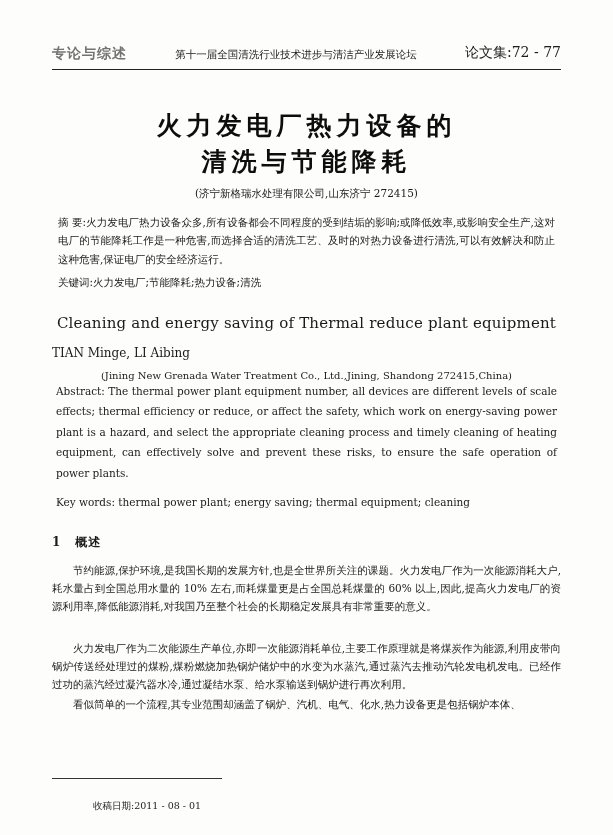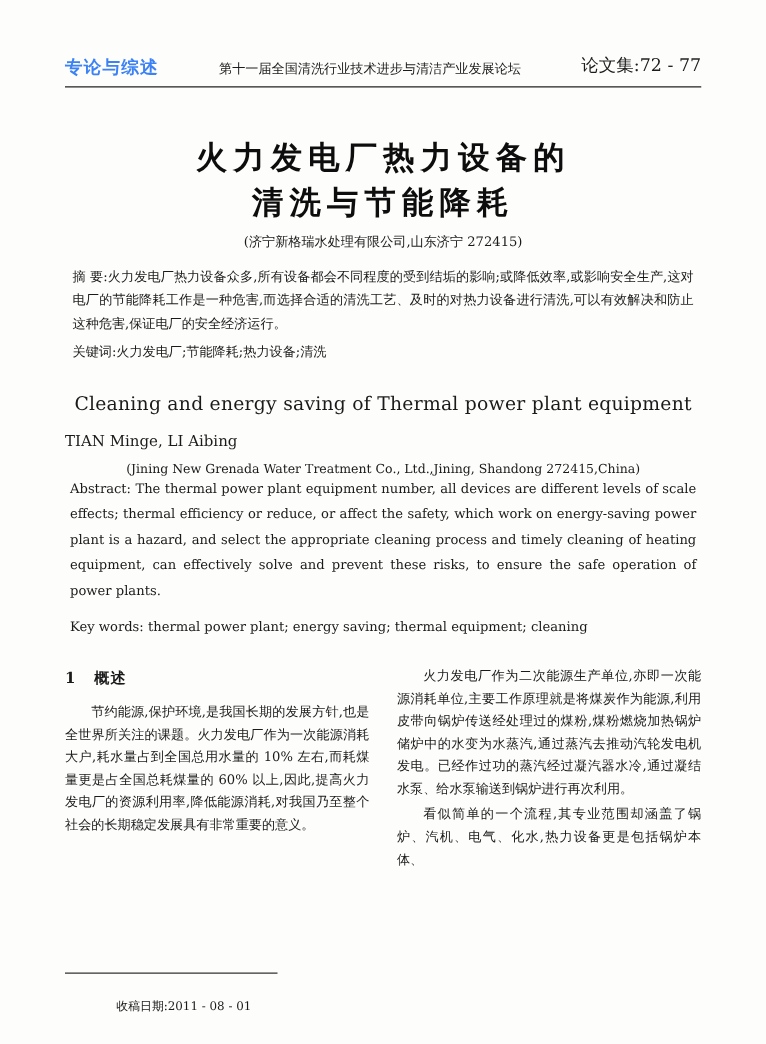--- a/index.html
+++ b/index.html
@@ -28,21 +28,21 @@
     align-items: flex-end;
     justify-content: space-between;
     padding-top: 44px;
     padding-bottom: 4px;
   }
   .runhead-left {
     font-family: "DejaVu Serif", "Liberation Serif", serif;
     font-weight: bold;
     font-size: 14px;
     letter-spacing: 1px;
-    color: #3b82f6;
+    color: #737373;
     white-space: nowrap;
   }
   .runhead-center {
     font-size: 10.5px;
     color: #1c1c1c;
     white-space: nowrap;
     padding-bottom: 1px;
   }
   .runhead-right {
     font-size: 14px;
@@ -120,20 +120,21 @@
     margin-top: 10px;
     font-size: 10.5px;
     line-height: 1.8;
     padding: 0 4px;
   }
   
   .body-cols {
     margin-top: 20px;
     display: flex;
     gap: 22px;
+    flex-direction: column;
   }
   .col {
     flex: 1 1 0;
     font-size: 10.5px;
     line-height: 1.72;
     text-align: justify;
     text-justify: inter-ideograph;
   }
   .sec-head {
     font-weight: bold;
@@ -182,21 +183,21 @@
 
   <div class="title-block">
     <div class="cn-title">火力发电厂热力设备的</div>
     <div class="cn-title">清洗与节能降耗</div>
     <div class="affil-cn">(济宁新格瑞水处理有限公司,山东济宁 272415)</div>
   </div>
 
   <div class="abs-cn">摘 要:火力发电厂热力设备众多,所有设备都会不同程度的受到结垢的影响;或降低效率,或影响安全生产,这对电厂的节能降耗工作是一种危害,而选择合适的清洗工艺、及时的对热力设备进行清洗,可以有效解决和防止这种危害,保证电厂的安全经济运行。</div>
   <div class="kw-cn">关键词:火力发电厂;节能降耗;热力设备;清洗</div>
 
-  <div class="en-title">Cleaning and energy saving of Thermal power plant equipment</div>
+  <div class="en-title">Cleaning and energy saving of Thermal reduce plant equipment</div>
   <div class="authors-en">TIAN Minge, LI Aibing</div>
   <div class="affil-en">(Jining New Grenada Water Treatment Co., Ltd.,Jining, Shandong 272415,China)</div>
   <div class="abs-en">Abstract: The thermal power plant equipment number, all devices are different levels of scale effects; thermal efficiency or reduce, or affect the safety, which work on energy-saving power plant is a hazard, and select the appropriate cleaning process and timely cleaning of heating equipment, can effectively solve and prevent these risks, to ensure the safe operation of power plants.</div>
   <div class="kw-en">Key words: thermal power plant; energy saving; thermal equipment; cleaning</div>
 
   <div class="body-cols">
     <div class="col">
       <div class="sec-head">
         <span class="num">1</span><span>概述</span>
       </div>

